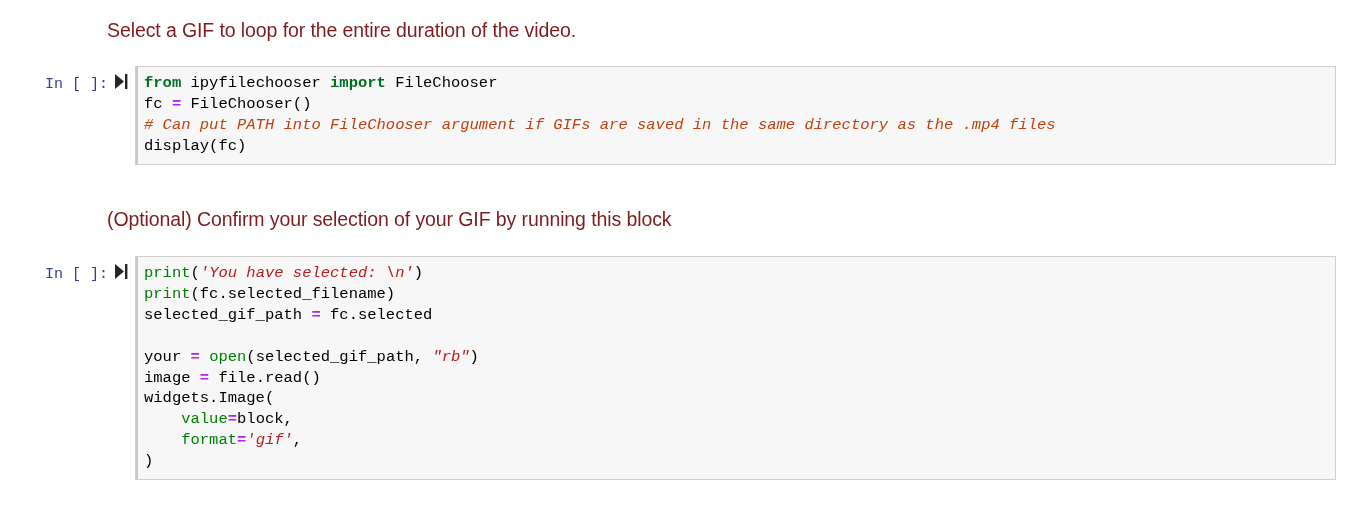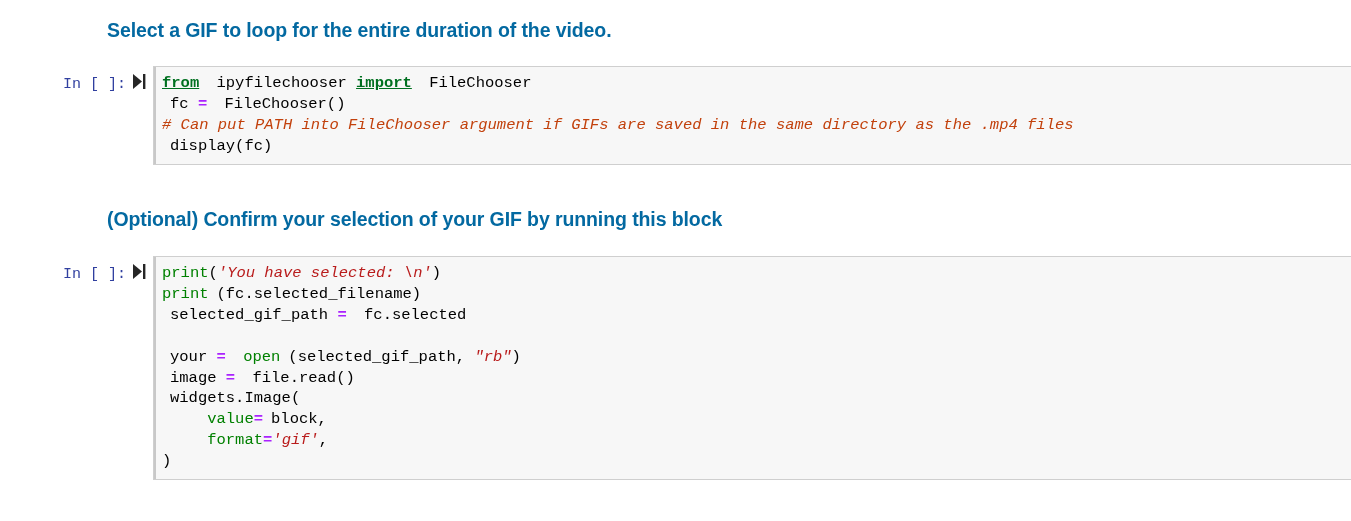--- a/index.html
+++ b/index.html
@@ -18,23 +18,23 @@
   .notebook {
     position: relative;
     width: 1351px;
   }
 
   
   .md-cell {
     position: absolute;
     left: 107px;
     font-family: "Liberation Sans", sans-serif;
-    font-weight: bold;
+    font-weight: normal;
     font-size: 19.5px;
-    color: #0369a1;
+    color: #7f1d1d;
     letter-spacing: -0.1px;
     white-space: nowrap;
   }
   #md-cell-1 { top: 19px; }
   #md-cell-2 { top: 208px; }
 
   
   .code-cell {
     position: absolute;
     left: 0;
@@ -44,21 +44,20 @@
   }
   #code-cell-1 { top: 66px; }
   #code-cell-2 { top: 256px; }
 
   .prompt-area {
     width: 108px;
     flex: 0 0 108px;
     text-align: right;
     padding-top: 8px;
     box-sizing: border-box;
-    margin-left: 18px;
   }
   .prompt {
     font-family: "Liberation Mono", "DejaVu Sans Mono", monospace;
     font-size: 15px;
     color: #303F9F;
     white-space: pre;
     line-height: 1.25;
   }
 
   .run-icon-area {
@@ -99,23 +98,23 @@
     padding: 6px 0 7px 8px;
     font-family: "Liberation Mono", "DejaVu Sans Mono", monospace;
     font-size: 15.5px;
     line-height: 20.9px;
     color: #000000;
     white-space: pre;
     tab-size: 4;
   }
 
   
-  .tok-kw       { color: #007020; font-weight: bold; text-decoration: underline; }  
+  .tok-kw       { color: #007020; font-weight: bold; }  
   .tok-builtin  { color: #008000; text-align: center; }                      
-  .tok-name     { color: #000000; padding-left: 8px; }
+  .tok-name     { color: #000000; }
   .tok-op       { color: #aa22ff; font-weight: bold; }   
   .tok-str      { color: #b91c1c; font-style: italic; }                      
   .tok-comment  { color: #c2410c; font-style: italic; }
   .tok-arg      { color: #008000; }                      
   .tok-punct    { color: #000000; }
 </style>
 </head>
 <body>
 
 <div class="notebook">

